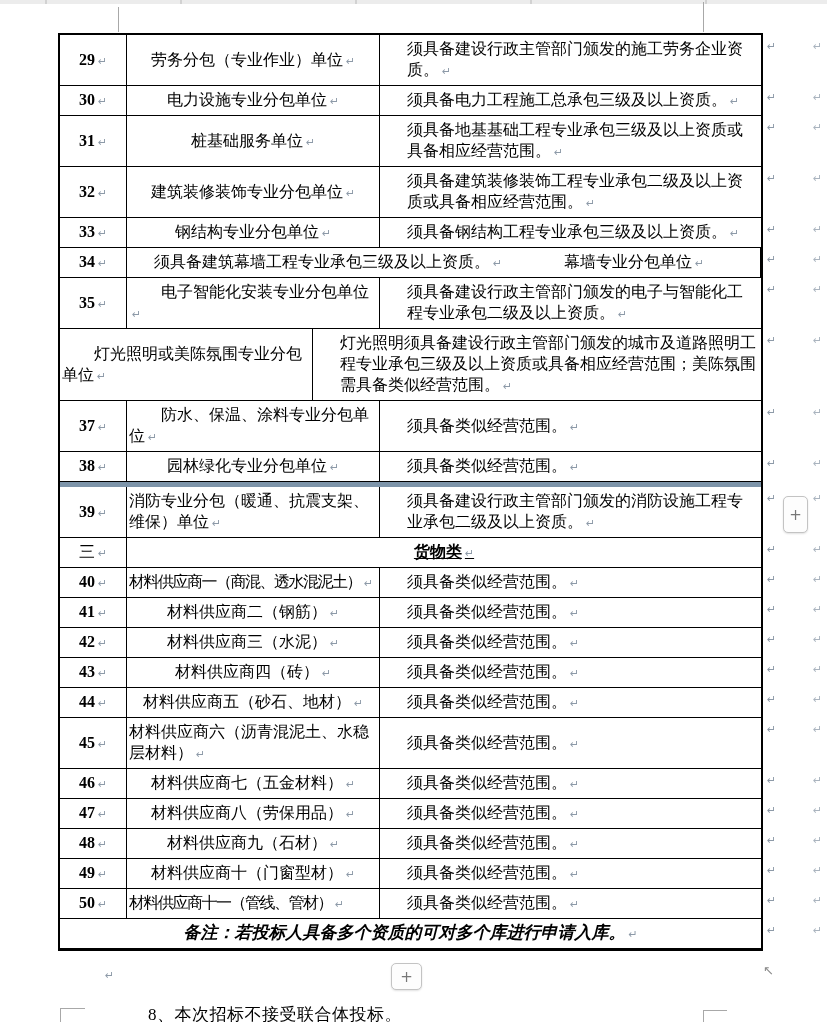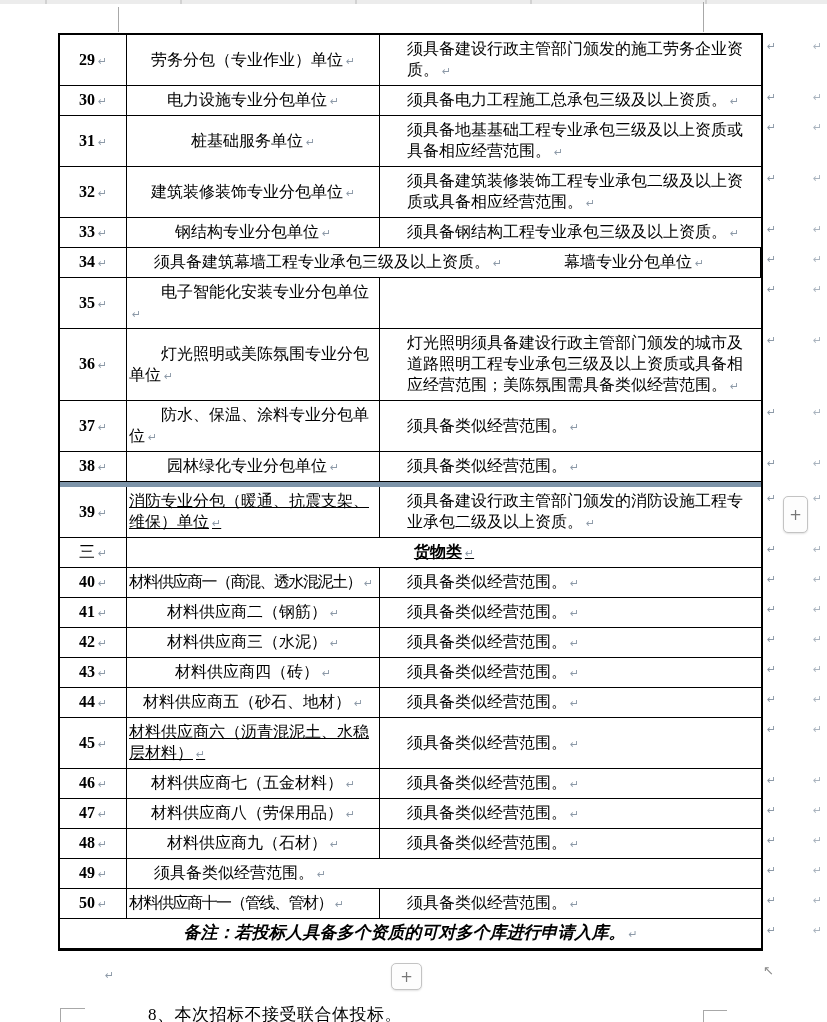--- a/index.html
+++ b/index.html
@@ -24,21 +24,21 @@
   .trow{display:flex;align-items:stretch;border-bottom:1px solid var(--bc);position:relative;min-height:28px;}
   .trow.no-bb{border-bottom:none;font-style:italic;}
   .trow.insert{border-bottom:none;min-height:5px;height:5px;background:var(--accent);}
   .cell{display:flex;align-items:center;font-size:16px;line-height:21px;}
   .c1{width:67px;border-right:1px solid var(--bc);justify-content:center;text-align:center;font-weight:bold;padding:3px 1px;}
   .c1.normal{font-weight:normal;}
   .c2{width:253px;border-right:1px solid var(--bc);padding:3px 10px 3px 2px;}
   .c2 .txt{width:100%;}
   .c2.center{padding:3px 4px;} .c2.center .txt{text-align:center;}
   .c2.indent .txt{text-indent:32px;}
-  .c2.flush .txt{text-indent:0;text-decoration:underline;}
+  .c2.flush .txt{text-indent:0;}
   .c2.compact{padding:3px 2px;} .c2.compact .txt{letter-spacing:-1.5px;white-space:nowrap;}
   .c3{flex:1;padding:3px 4px 3px 3px;margin-left:24px;}
   .c3 .txt{width:100%;}
   .merged{flex:1;justify-content:center;font-weight:bold;padding:3px 4px;text-decoration:underline;}
   .notecell{flex:1;justify-content:center;font-weight:bold;font-size:17px;padding:3px 4px;}
   .pm{font-family:"DejaVu Sans",sans-serif;font-size:11px;color:var(--pm);margin-left:3px;font-weight:normal;letter-spacing:0;}
   .rowmark{position:absolute;font-family:"DejaVu Sans",sans-serif;font-size:11px;color:var(--pm);top:5px;}
   .rowmark.m1{left:calc(100% + 6px);}
   .rowmark.m2{left:calc(100% + 52px);color:var(--pm2);}
 
@@ -156,27 +156,27 @@
         <span class="rowmark m1">↵</span>
         <span class="rowmark m2">↵</span>
       </div>
       <div class="trow">
         <div class="cell c1">
           <span class="txt">35<span class="pm">↵</span></span>
         </div>
         <div class="cell c2 indent">
           <span class="txt">电子智能化安装专业分包单位<span class="pm">↵</span></span>
         </div>
-        <span class="rowmark m1">↵</span>
-        <span class="rowmark m2">↵</span>
-      </div>
-      <div class="trow">
-        <div class="cell c1">
-          <span class="txt">36<span class="pm">↵</span></span>
-        </div>
+        <div class="cell c3">
+          <span class="txt">须具备建设行政主管部门颁发的电子与智能化工程专业承包二级及以上资质。<span class="pm">↵</span></span>
+        </div>
+        <span class="rowmark m1">↵</span>
+        <span class="rowmark m2">↵</span>
+      </div>
+      <div class="trow">
         <div class="cell c2 indent">
           <span class="txt">灯光照明或美陈氛围专业分包单位<span class="pm">↵</span></span>
         </div>
         <div class="cell c3">
           <span class="txt">灯光照明须具备建设行政主管部门颁发的城市及道路照明工程专业承包三级及以上资质或具备相应经营范围；美陈氛围需具备类似经营范围。<span class="pm">↵</span></span>
         </div>
         <span class="rowmark m1">↵</span>
         <span class="rowmark m2">↵</span>
       </div>
       <div class="trow">
@@ -346,20 +346,23 @@
         </div>
         <div class="cell c3">
           <span class="txt">须具备类似经营范围。<span class="pm">↵</span></span>
         </div>
         <span class="rowmark m1">↵</span>
         <span class="rowmark m2">↵</span>
       </div>
       <div class="trow">
         <div class="cell c1">
           <span class="txt">49<span class="pm">↵</span></span>
+        </div>
+        <div class="cell c2 center">
+          <span class="txt">材料供应商十（门窗型材）<span class="pm">↵</span></span>
         </div>
         <div class="cell c3">
           <span class="txt">须具备类似经营范围。<span class="pm">↵</span></span>
         </div>
         <span class="rowmark m1">↵</span>
         <span class="rowmark m2">↵</span>
       </div>
       <div class="trow">
         <div class="cell c1">
           <span class="txt">50<span class="pm">↵</span></span>

